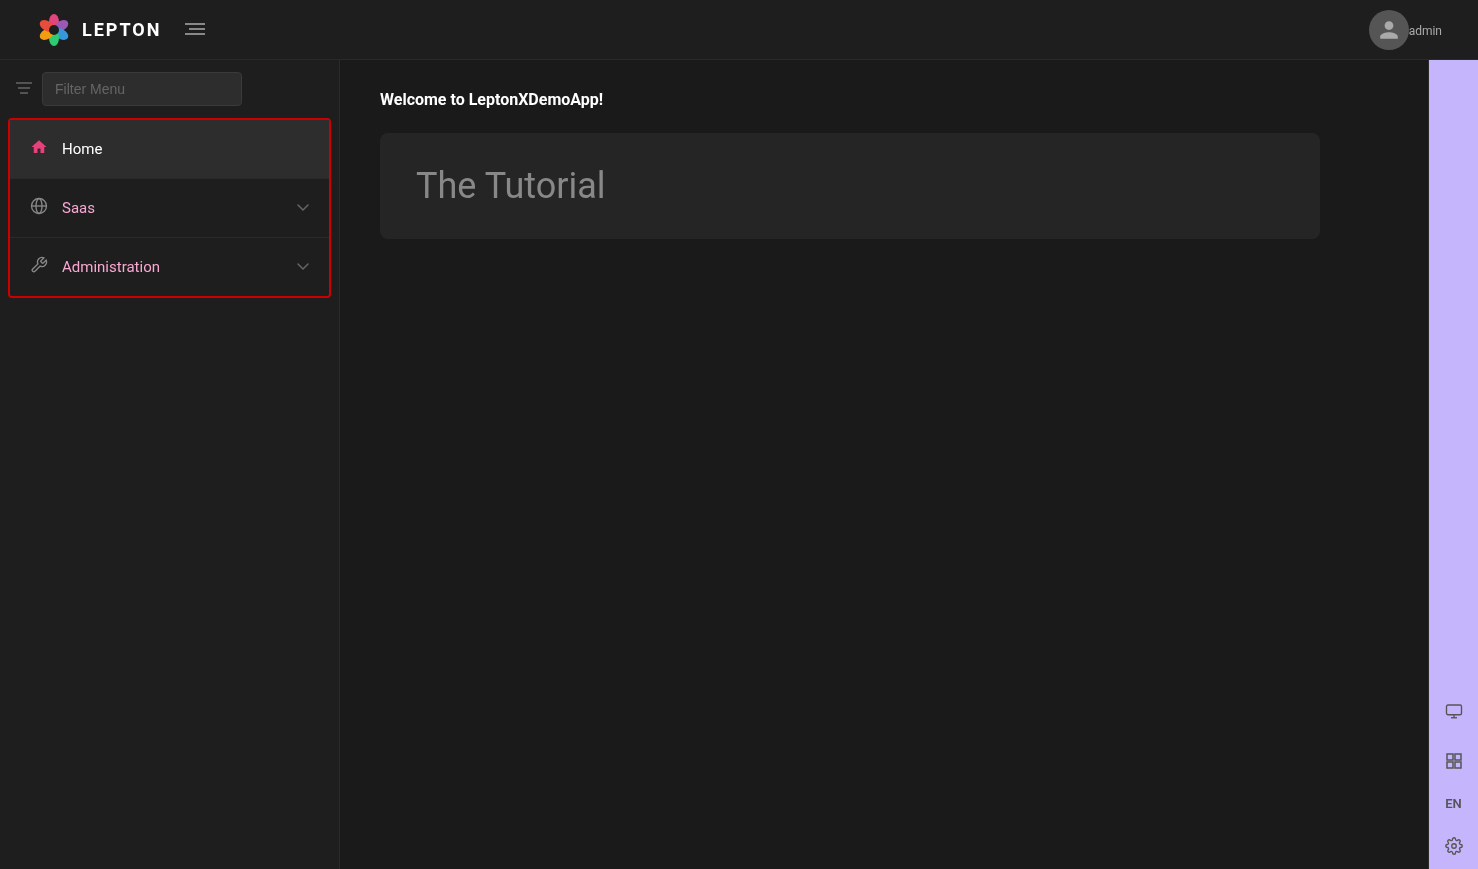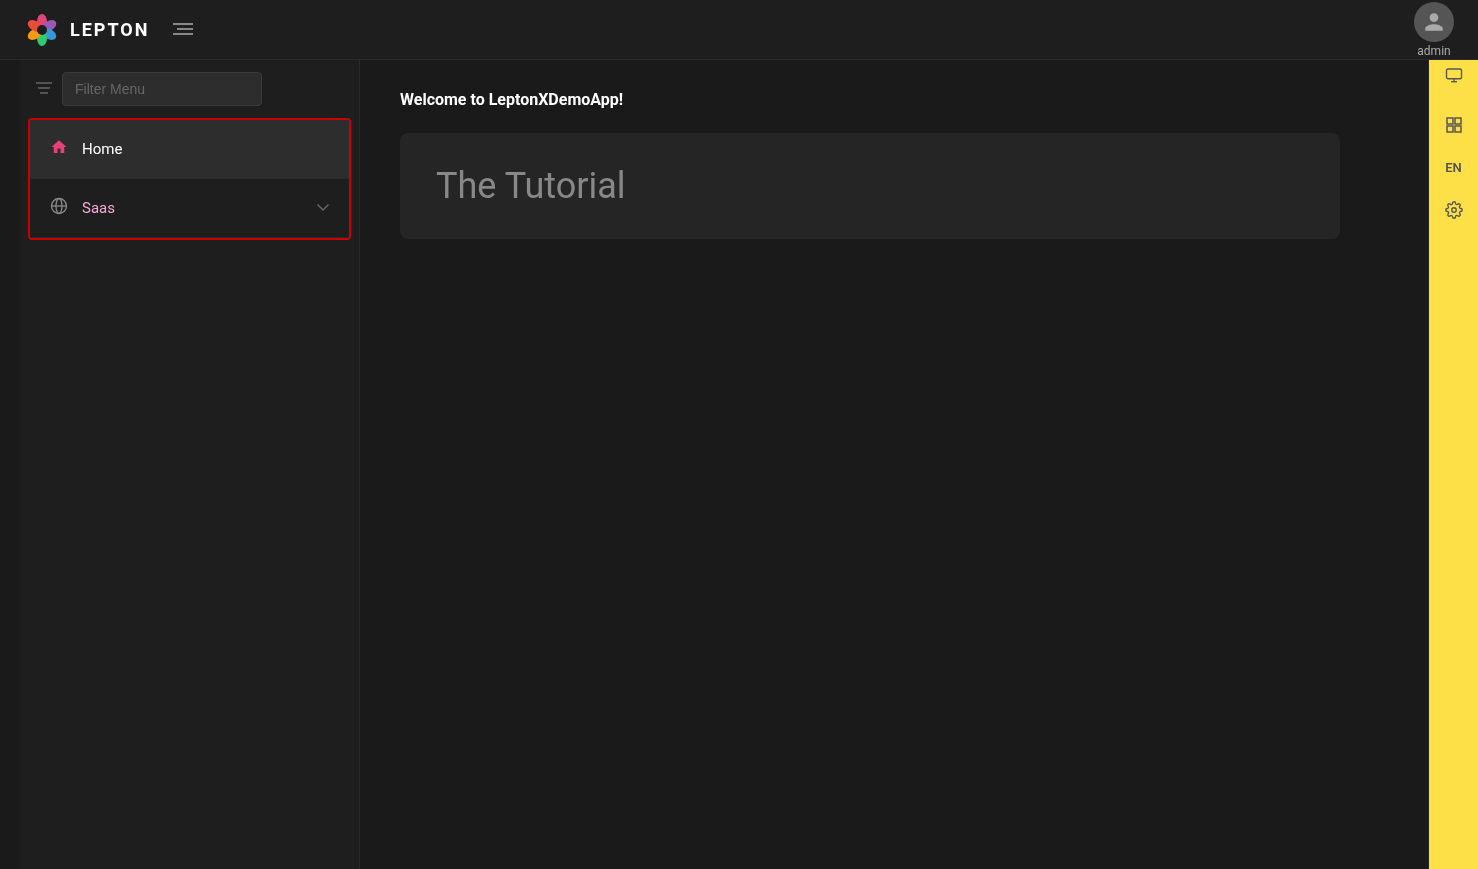--- a/index.html
+++ b/index.html
@@ -12,21 +12,21 @@
       overflow: hidden;
       display: flex;
       flex-direction: column;
     }
 
     
     .header {
       display: flex;
       align-items: center;
       justify-content: space-between;
-      padding: 0 24px;
+      padding: 0 36px;
       height: 60px;
       background-color: #1e1e1e;
       border-bottom: 1px solid #2a2a2a;
       flex-shrink: 0;
     }
     .header-left {
       display: flex;
       align-items: center;
       gap: 16px;
     }
@@ -51,21 +51,20 @@
       cursor: pointer;
       padding: 4px 8px;
     }
     .header-right {
       display: flex;
       align-items: center;
       gap: 8px;
     }
     .avatar-container {
       display: flex;
-      flex-direction: column;
       align-items: center;
       cursor: pointer;
     }
     .avatar-circle {
       width: 40px;
       height: 40px;
       border-radius: 50%;
       background-color: #555;
       display: flex;
       align-items: center;
@@ -87,21 +86,20 @@
     }
 
     
     .sidebar {
       width: 340px;
       background-color: #1e1e1e;
       border-right: 1px solid #2a2a2a;
       display: flex;
       flex-direction: column;
       flex-shrink: 0;
-      margin-left: 20px;
     }
     .filter-menu-container {
       padding: 12px 16px;
       display: flex;
       align-items: center;
       gap: 10px;
     }
     .filter-icon {
       color: #666;
       font-size: 14px;
@@ -200,25 +198,26 @@
     }
     .tutorial-link {
       color: #5b9bd5;
       text-decoration: underline;
       cursor: pointer;
     }
 
     
     .right-panel {
       width: 50px;
-      background-color: #fde047;
+      background-color: #c4b5fd;
       display: flex;
       flex-direction: column;
       align-items: center;
-      padding-bottom: 28px;
+      justify-content: flex-end;
+      padding-bottom: 8px;
       gap: 20px;
       border-left: 1px solid #2a2a2a;
     }
     .right-panel-icon {
       color: #555;
       font-size: 16px;
       cursor: pointer;
       width: 30px;
       height: 30px;
       display: flex;
@@ -311,20 +310,33 @@
         <span class="nav-item-label">Saas</span>
         <span class="nav-item-chevron">
           <svg width="12" height="8" viewBox="0 0 12 8" fill="none">
             <path d="M1 1l5 5 5-5" stroke="#666" stroke-width="1.5" stroke-linecap="round"></path>
           </svg>
         </span>
       </div>
 
       <div class="nav-divider"></div>
 
+      <div class="nav-item">
+        <span class="nav-item-icon wrench-icon">
+          <svg width="18" height="18" viewBox="0 0 24 24" fill="none" stroke="#888" stroke-width="1.8" stroke-linecap="round">
+            <path d="M14.7 6.3a1 1 0 000 1.4l1.6 1.6a1 1 0 001.4 0l3.77-3.77a6 6 0 01-7.94 7.94l-6.91 6.91a2.12 2.12 0 01-3-3l6.91-6.91a6 6 0 017.94-7.94l-3.76 3.76z"></path>
+          </svg>
+        </span>
+        <span class="nav-item-label">Administration</span>
+        <span class="nav-item-chevron">
+          <svg width="12" height="8" viewBox="0 0 12 8" fill="none">
+            <path d="M1 1l5 5 5-5" stroke="#666" stroke-width="1.5" stroke-linecap="round"></path>
+          </svg>
+        </span>
+      </div>
     </div>
   </div>
 
   <div class="content">
     <h1 class="page-title">Welcome to LeptonXDemoApp!</h1>
     <div class="tutorial-card">
       <h2 class="tutorial-heading">The Tutorial</h2>
     </div>
   </div>
 

